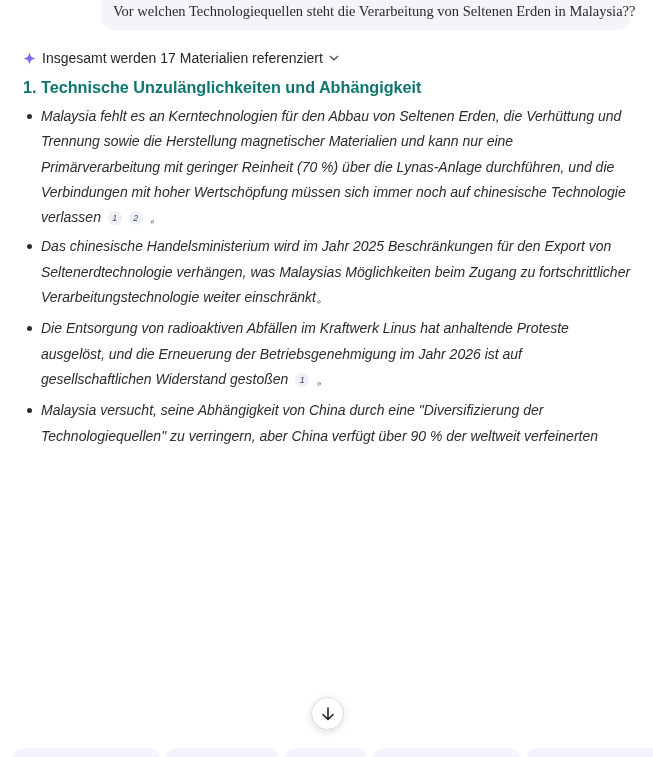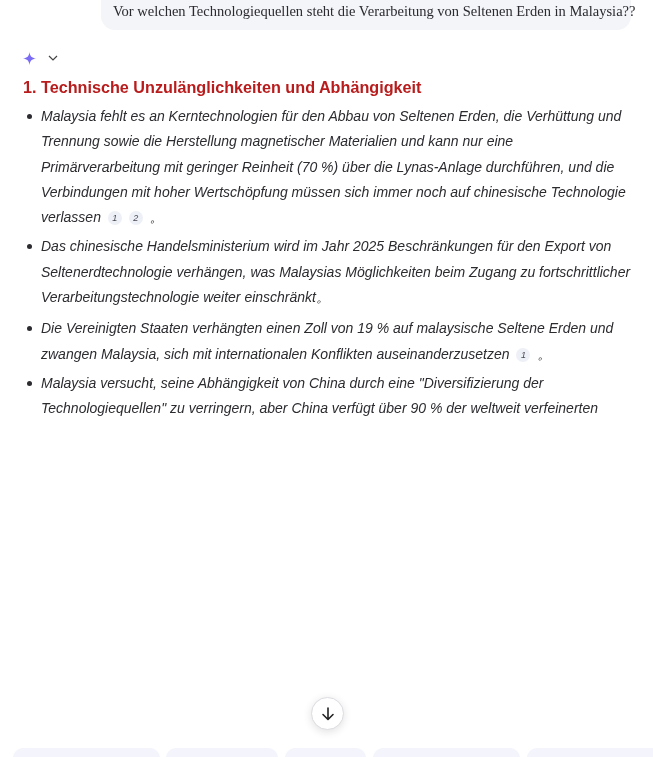--- a/index.html
+++ b/index.html
@@ -15,21 +15,21 @@
 
   .refs {
     position: absolute; left: 23px; top: 49px; height: 18px;
     display: flex; align-items: center; font-size: 14px; color: #26262b; cursor: pointer;
   }
   .refs .spark { width: 13px; height: 13px; margin-right: 6px; display: inline-block; }
   .refs .chev { margin-left: 6px; width: 10px; height: 10px; display: inline-block; }
 
   .answer { position: absolute; left: 23px; top: 76px; width: 610px; font-size: 14px; line-height: 25.3px; color: #2b2b30; }
   .answer p.intro { margin-bottom: 9px; }
-  .answer h3 { font-size: 16.2px; font-weight: bold; color: #b91c1c; line-height: 22px; margin: 0 0 6px 0; }
+  .answer h3 { font-size: 16.2px; font-weight: bold; color: #0f766e; line-height: 22px; margin: 0 0 6px 0; }
   .answer ul { list-style: none; margin-bottom: 6px; }
   .answer li { position: relative; padding-left: 18px; margin-bottom: 4px; font-style: italic; }
   .answer li::before {
     content: ""; position: absolute; left: 4px; top: 10px; width: 5px; height: 5px;
     background: #2b2b30; border-radius: 50%;
   }
   .cite {
     display: inline-block; width: 14px; height: 14px; line-height: 14px; border-radius: 50%;
     background: #eef0f7; color: #4a4a55; font-size: 9px; text-align: center;
     vertical-align: middle; margin-left: 3px; cursor: pointer;
@@ -54,20 +54,21 @@
 <body>
 
 <div class="user-bubble">
   <span>Vor welchen Technologiequellen steht die Verarbeitung von Seltenen Erden in Malaysia??</span>
 </div>
 
 <div class="refs">
   <svg class="spark" viewBox="0 0 14 14">
     <path d="M7 0 C7.6 4.6 9.4 6.4 14 7 C9.4 7.6 7.6 9.4 7 14 C6.4 9.4 4.6 7.6 0 7 C4.6 6.4 6.4 4.6 7 0 Z" fill="#7b6cf6"></path>
   </svg>
+  <span>Insgesamt werden 17 Materialien referenziert</span>
   <svg class="chev" viewBox="0 0 10 10">
     <path d="M1 3 L5 7 L9 3" stroke="#444" stroke-width="1.2" fill="none"></path>
   </svg>
 </div>
 
 <div class="answer">
 
   <h3>1. Technische Unzulänglichkeiten und Abhängigkeit</h3>
   <ul>
     <li>
@@ -75,28 +76,28 @@
       <span class="cite">1</span>
       <span class="cite">2</span>
       <span class="dot">。</span>
     </li>
     <li>
       <span>Das chinesische Handelsministerium wird im Jahr 2025 Beschränkungen für den Export von Seltenerdtechnologie verhängen, was Malaysias Möglichkeiten beim Zugang zu fortschrittlicher Verarbeitungstechnologie weiter einschränkt。</span>
     </li>
   </ul>
 
   <ul>
+    <li>
+      <span>Die Entsorgung von radioaktiven Abfällen im Kraftwerk Linus hat anhaltende Proteste ausgelöst, und die Erneuerung der Betriebsgenehmigung im Jahr 2026 ist auf gesellschaftlichen Widerstand gestoßen</span>
+      <span class="cite">1</span>
+      <span class="dot">。</span>
+    </li>
   </ul>
 
   <ul>
-    <li>
-      <span>Die Vereinigten Staaten verhängten einen Zoll von 19 % auf malaysische Seltene Erden und zwangen Malaysia, sich mit internationalen Konflikten auseinanderzusetzen</span>
-      <span class="cite">1</span>
-      <span class="dot">。</span>
-    </li>
     <li>
       <span>Malaysia versucht, seine Abhängigkeit von China durch eine "Diversifizierung der Technologiequellen" zu verringern, aber China verfügt über 90 % der weltweit verfeinerten</span>
     </li>
   </ul>
 </div>
 
 <div class="fade"></div>
 
 <div class="chip" style="left:13px;width:147px;"><span></span></div>
 <div class="chip" style="left:166px;width:112px;"><span></span></div>

